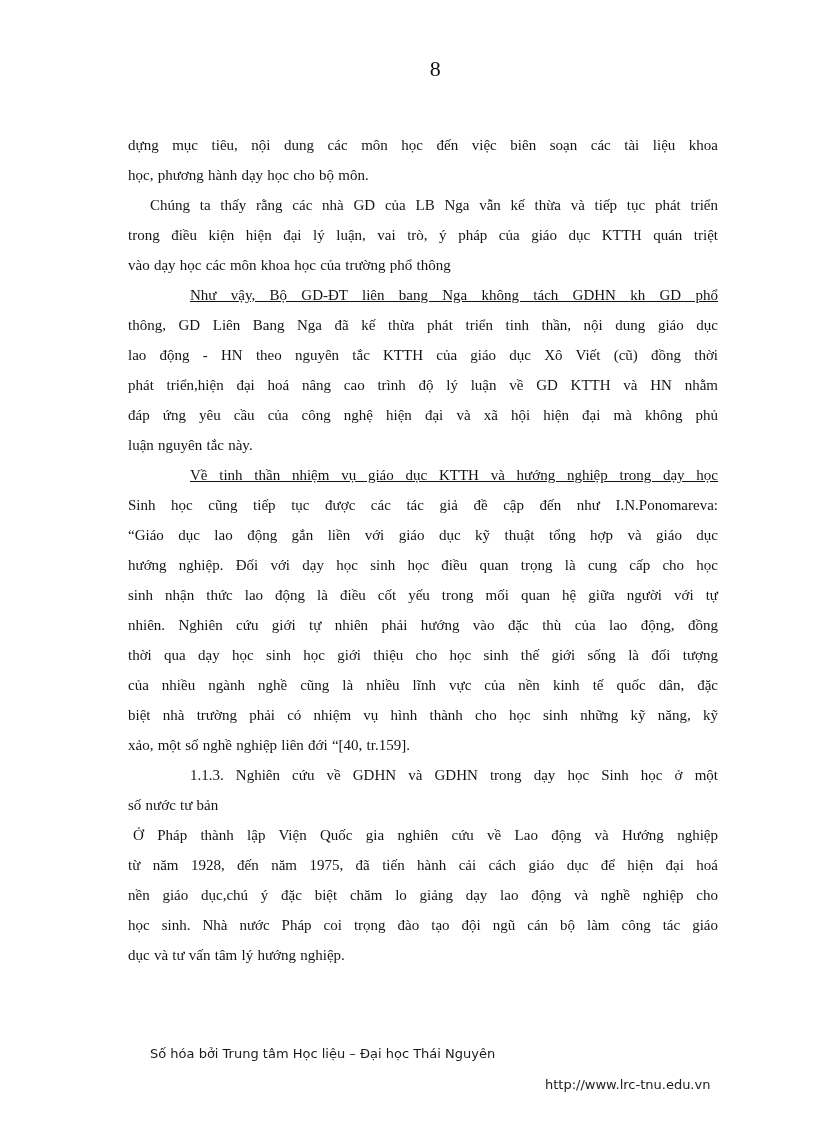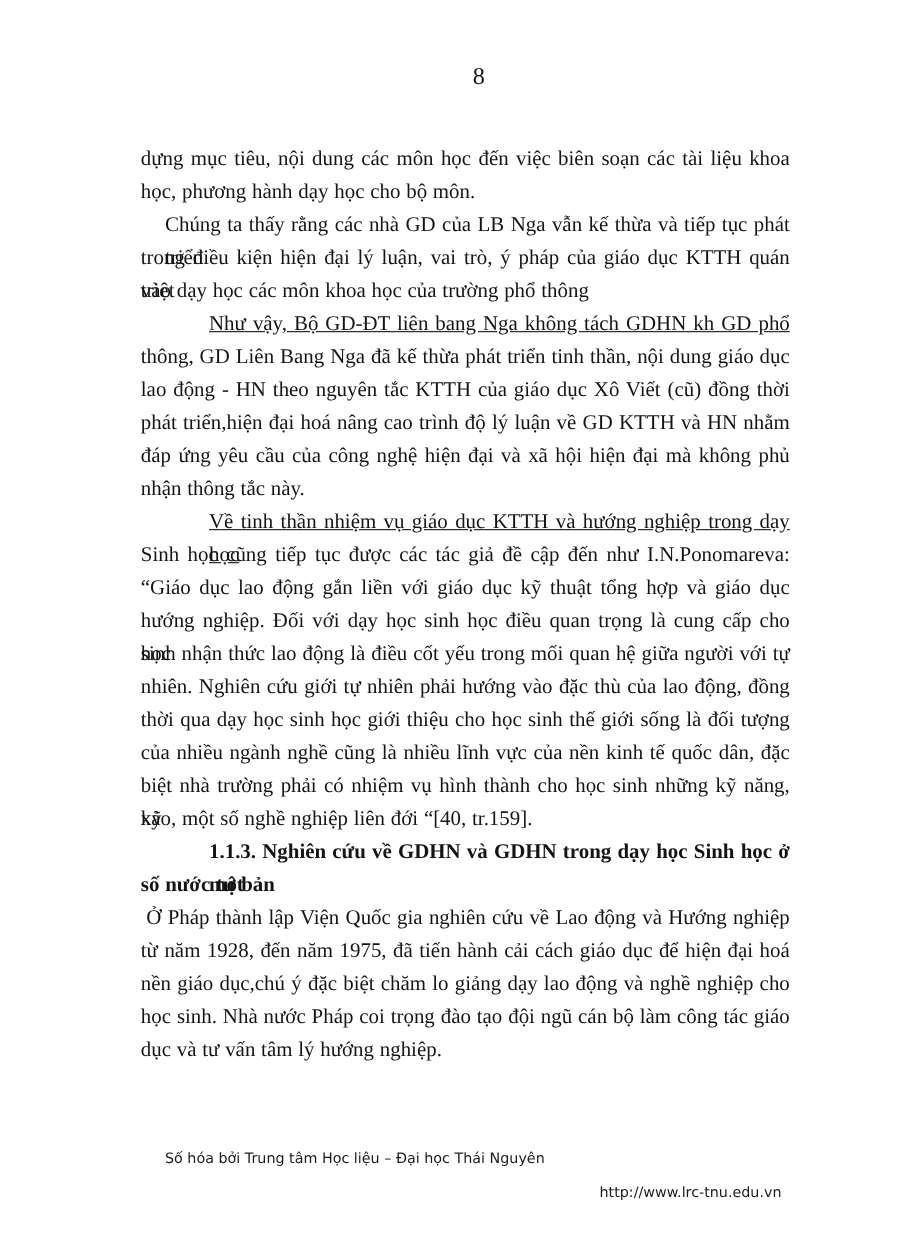--- a/index.html
+++ b/index.html
@@ -25,31 +25,31 @@
   }
   .doc-body {
     position: absolute;
     top: 130px;
     left: 128px;
     width: 590px;
   }
   .line {
     height: 30px;
     line-height: 30px;
-    font-size: 19px;
+    font-size: 15px;
     text-align: justify;
     text-align-last: justify;
     -moz-text-align-last: justify;
     word-spacing: 0.5px;
   }
   .line.lastline {
     text-align-last: left;
     -moz-text-align-last: left;
   }
-  .para.bold .line { font-weight: bold; }
+  .para.bold .line { font-weight: normal; }
   .footer {
     position: absolute;
     top: 1033px;
     left: 0;
     width: 816px;
     font-family: "DejaVu Sans", sans-serif;
     font-size: 13px;
     color: #1b1b1b;
   }
   .footer .f-left  { position: absolute; left: 150px; top: 13px; white-space: nowrap; }
@@ -69,21 +69,21 @@
       <div class="line" style="padding-left: 5px; margin-left: 17px;">Chúng ta thấy rằng các nhà GD của LB Nga vẫn kế thừa và tiếp tục phát triển</div>
       <div class="line">trong điều kiện hiện đại lý luận, vai trò, ý pháp của giáo dục KTTH quán triệt</div>
       <div class="line lastline">vào dạy học các môn khoa học của trường phổ thông</div>
     </div>
     <div class="para">
       <div class="line" style="padding-left: 62px; text-decoration: underline;">Như vậy, Bộ GD-ĐT liên bang Nga không tách GDHN kh GD phổ</div>
       <div class="line">thông, GD Liên Bang Nga đã kế thừa phát triển tinh thần, nội dung giáo dục</div>
       <div class="line">lao động - HN theo nguyên tắc KTTH của giáo dục Xô Viết (cũ)  đồng thời</div>
       <div class="line">phát triển,hiện đại hoá nâng cao trình độ lý luận về GD KTTH và HN nhằm</div>
       <div class="line">đáp ứng yêu cầu của công nghệ hiện đại và xã hội hiện đại mà không phủ</div>
-      <div class="line lastline">nhận thông tắc này.</div>
+      <div class="line lastline">luận nguyên tắc này.</div>
     </div>
     <div class="para">
       <div class="line" style="padding-left: 62px; text-decoration: underline;">Về tinh thần nhiệm vụ giáo dục KTTH và hướng nghiệp trong dạy học</div>
       <div class="line">Sinh học cũng tiếp tục được các tác giả đề cập đến như I.N.Ponomareva:</div>
       <div class="line">“Giáo dục lao động gắn liền với giáo dục kỹ thuật tổng hợp và giáo dục</div>
       <div class="line">hướng nghiệp. Đối với dạy học sinh học điều quan trọng là cung cấp cho học</div>
       <div class="line">sinh nhận thức lao động là điều cốt yếu trong mối quan hệ giữa người với tự</div>
       <div class="line">nhiên. Nghiên cứu giới tự nhiên phải hướng vào đặc thù của lao động, đồng</div>
       <div class="line">thời qua dạy học sinh học giới thiệu cho học sinh thế giới sống là đối tượng</div>
       <div class="line">của nhiều ngành nghề cũng là nhiều lĩnh vực của nền kinh tế quốc dân, đặc</div>

